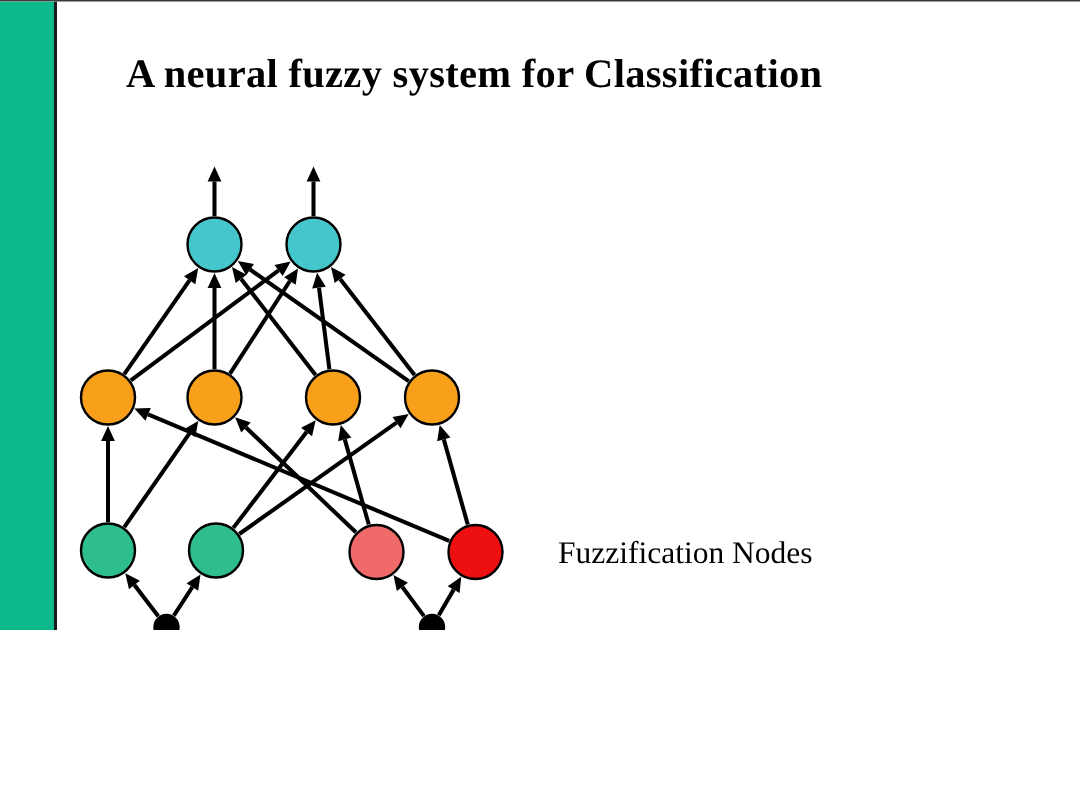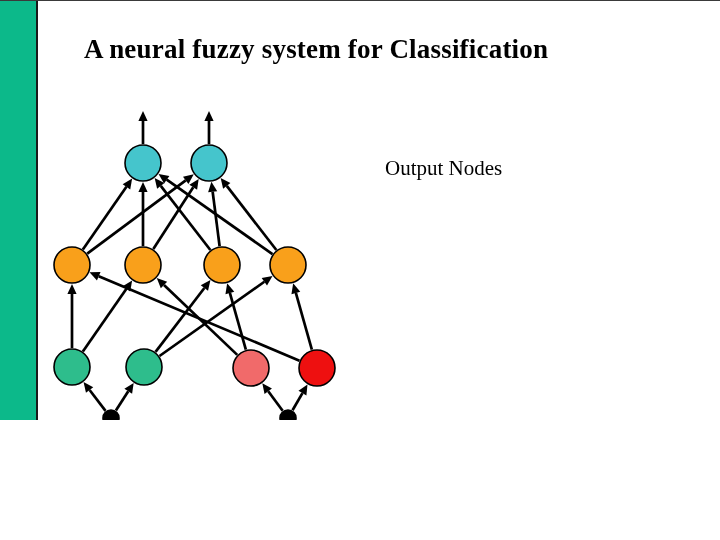--- a/index.html
+++ b/index.html
@@ -124,21 +124,21 @@
       <line x1="143" y1="143" x2="143" y2="120" stroke="#000000" stroke-width="2.7"></line>
       <polygon points="143,110 147.6,120 138.4,120" fill="#000000"></polygon>
       <line x1="209" y1="143" x2="209" y2="120" stroke="#000000" stroke-width="2.7"></line>
       <polygon points="209,110 213.6,120 204.4,120" fill="#000000"></polygon>
       <line x1="112" y1="456" x2="112" y2="438" stroke="#000000" stroke-width="2.7"></line>
       <polygon points="112,428 116.6,438 107.4,438" fill="#000000"></polygon>
       <line x1="288" y1="456" x2="288" y2="438" stroke="#000000" stroke-width="2.7"></line>
       <polygon points="288,428 292.6,438 283.4,438" fill="#000000"></polygon>
     </svg>
 
-  <div id="label-output-nodes" class="layer-label">Output Nodes</div>
 
 
+  <div id="label-fuzzification-nodes" class="layer-label">Fuzzification Nodes</div>
 
   <div id="input-label-x" class="input-label">x</div>
 
   <div id="input-label-y" class="input-label">y</div>
 
 </div>
 
 </body></html>

